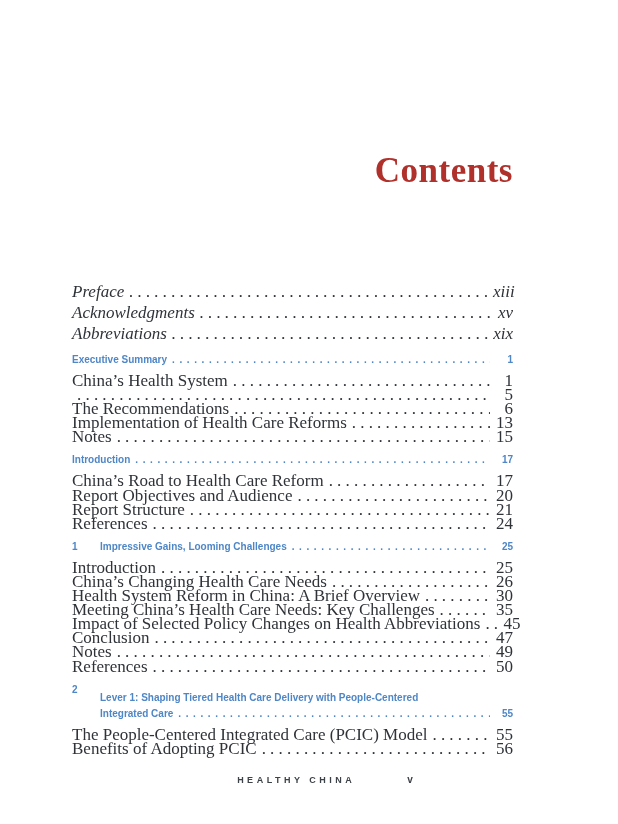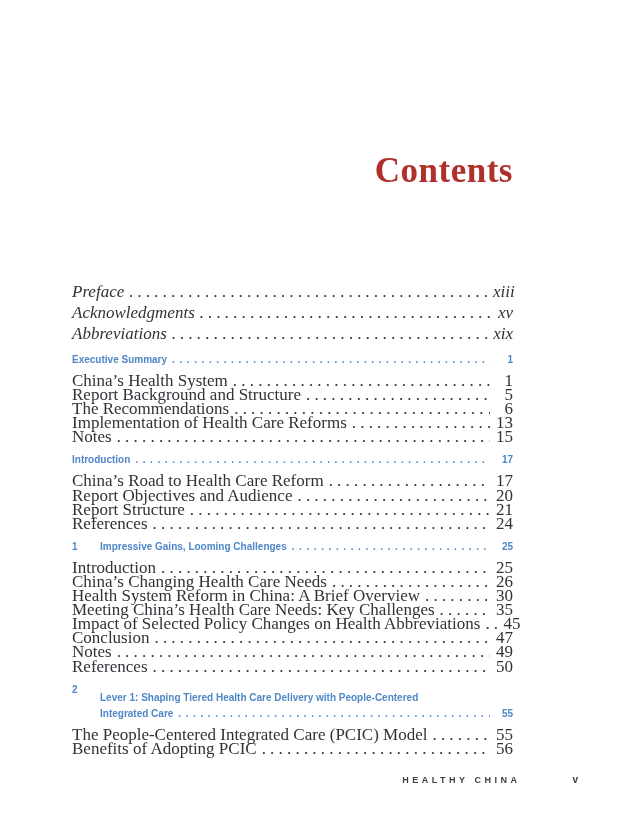--- a/index.html
+++ b/index.html
@@ -44,21 +44,21 @@
   }
   .sec-header .num{flex:0 0 28px;}
   .sec-header .head-lines{flex:1 1 auto;min-width:0;}
   .sec-header .head-line{white-space:nowrap;margin-top:8px;}
   .sec-header .leader{letter-spacing:4.6px;}
   .entries{font-size:17px;line-height:14.1px;}
   .entry-row{color:#2f3338;}
   
   .footer{
     position:absolute;left:72px;top:774px;width:506px;
-    display:flex;justify-content:flex-end;align-items:baseline;
+    display:flex;justify-content:center;align-items:baseline;
     font-family:"Liberation Sans", sans-serif;
   }
   .footer .book-title{
     font-size:9px;font-weight:bold;letter-spacing:3.5px;color:#3c4247;
   }
   .footer .folio{
     font-size:10px;font-weight:bold;color:#3c4247;margin-left:52px;
   }
 </style>
 </head>
@@ -94,21 +94,20 @@
             </div>
           </div>
         </div>
         <div class="entries">
           <div class="row entry-row">
             <span class="label">China’s Health System</span>
             <span class="leader">........................................................................................................................................................................................................</span>
             <span class="page-num">1</span>
           </div>
           <div class="row entry-row">
-            <span class="label">Report Background and Structure</span>
             <span class="leader">........................................................................................................................................................................................................</span>
             <span class="page-num">5</span>
           </div>
           <div class="row entry-row">
             <span class="label">The Recommendations</span>
             <span class="leader">........................................................................................................................................................................................................</span>
             <span class="page-num">6</span>
           </div>
           <div class="row entry-row">
             <span class="label">Implementation of Health Care Reforms</span>

